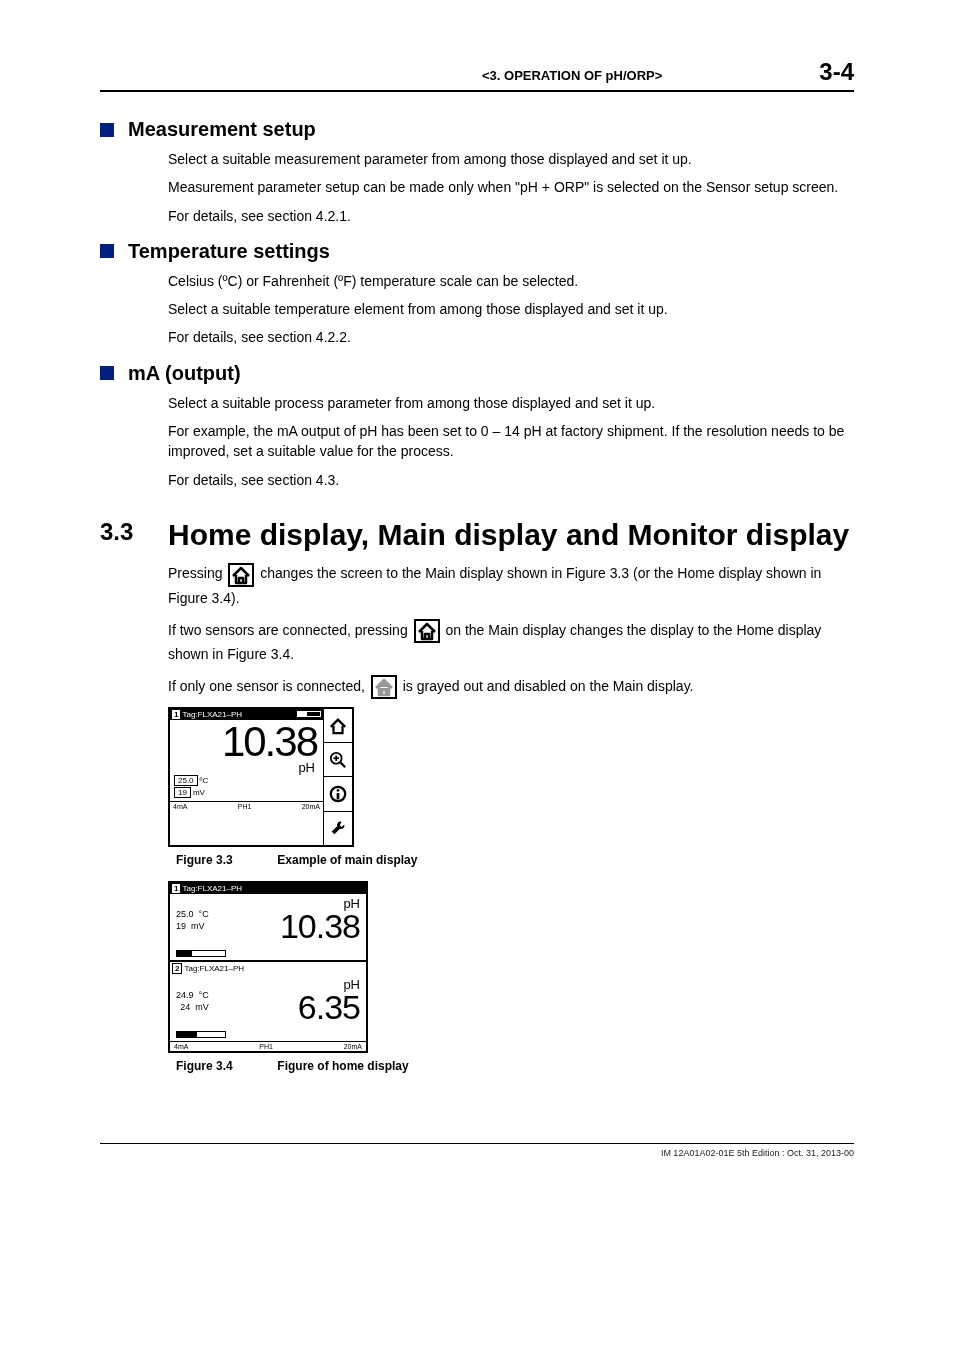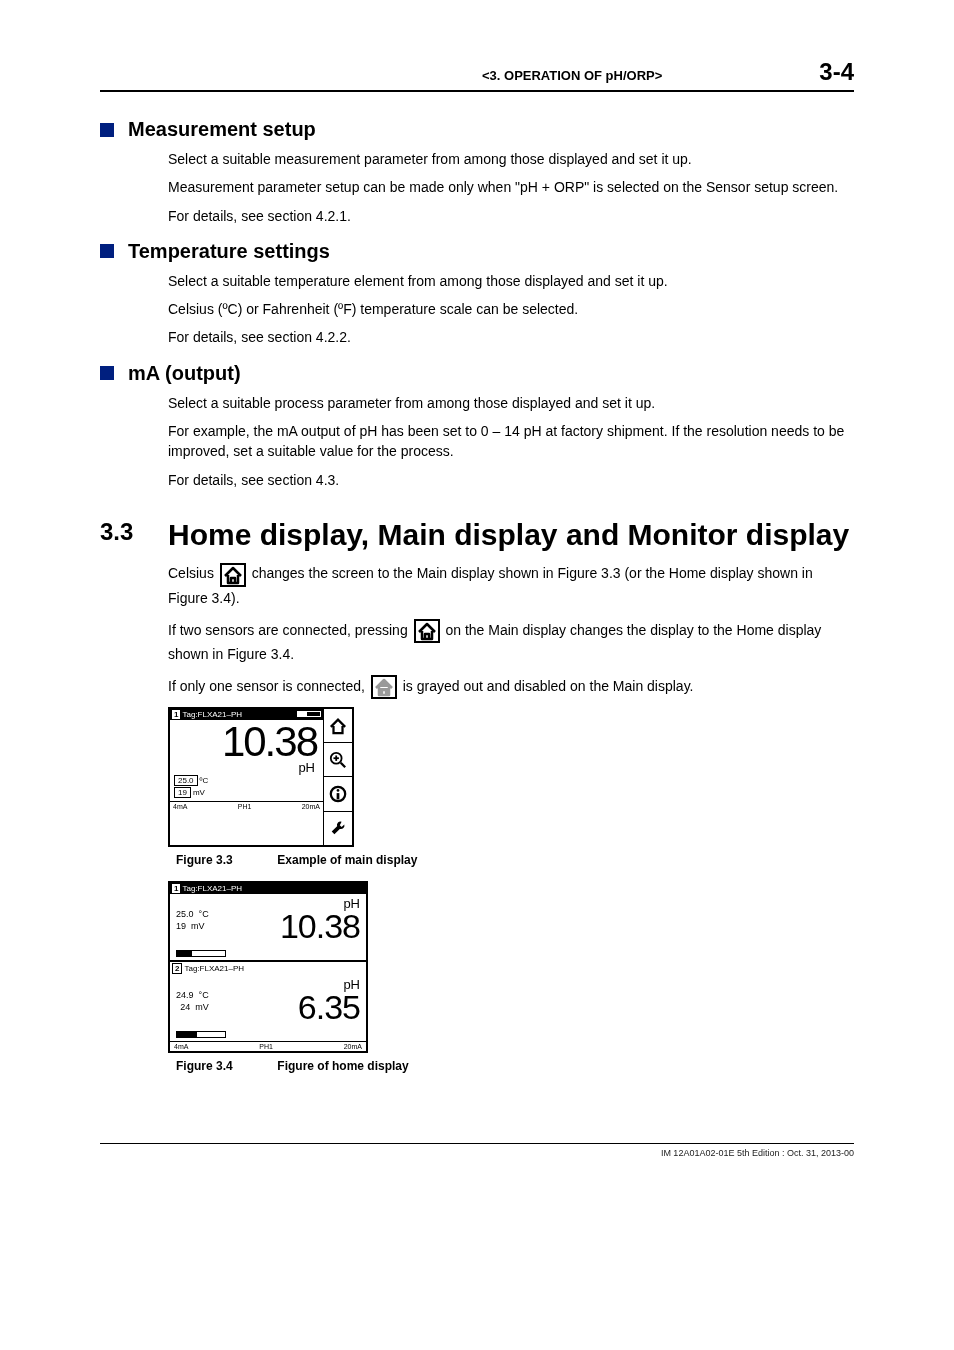--- a/index.html
+++ b/index.html
@@ -73,43 +73,43 @@
     <p>Select a suitable measurement parameter from among those displayed and set it up.</p>
     <p>Measurement parameter setup can be made only when "pH + ORP" is selected on the Sensor setup screen.</p>
     <p>For details, see section 4.2.1.</p>
   </div>
 
   <div class="bullet-heading">
     <span class="bullet-sq"></span>
     <span class="bullet-title">Temperature settings</span>
   </div>
   <div class="body-block">
+    <p>Celsius (ºC) or Fahrenheit (ºF) temperature scale can be selected.</p>
     <p>Select a suitable temperature element from among those displayed and set it up.</p>
-    <p>Celsius (ºC) or Fahrenheit (ºF) temperature scale can be selected.</p>
     <p>For details, see section 4.2.2.</p>
   </div>
 
   <div class="bullet-heading">
     <span class="bullet-sq"></span>
     <span class="bullet-title">mA (output)</span>
   </div>
   <div class="body-block">
     <p>Select a suitable process parameter from among those displayed and set it up.</p>
     <p>For example, the mA output of pH has been set to 0 – 14 pH at factory shipment. If the resolution needs to be improved, set a suitable value for the process.</p>
     <p>For details, see section 4.3.</p>
   </div>
 
   <div class="section-row">
     <div class="section-num">3.3</div>
     <div class="section-title">Home display, Main display and Monitor display</div>
   </div>
 
   <div class="body-block">
     <p class="inline-p">
-      <span>Celsius </span><span class="home-icon"><svg width="22" height="20" viewBox="0 0 22 20">
+      <span>Pressing </span><span class="home-icon"><svg width="22" height="20" viewBox="0 0 22 20">
             <path d="M3 11 L11 3 L19 11 M6 10 L6 18 L16 18 L16 10 M9 18 L9 13 L13 13 L13 18" stroke="#000" stroke-width="2.5" fill="none" stroke-linejoin="round"></path>
           </svg></span><span> changes the screen to the Main display shown in Figure 3.3 (or the Home display shown in Figure 3.4).</span>
     </p>
     <p class="inline-p">
       <span>If two sensors are connected, pressing </span><span class="home-icon"><svg width="22" height="20" viewBox="0 0 22 20">
             <path d="M3 11 L11 3 L19 11 M6 10 L6 18 L16 18 L16 10 M9 18 L9 13 L13 13 L13 18" stroke="#000" stroke-width="2.5" fill="none" stroke-linejoin="round"></path>
           </svg></span><span> on the Main display changes the display to the Home display shown in Figure 3.4.</span>
     </p>
     <p class="inline-p">
       <span>If only one sensor is connected, </span><span class="home-icon gray"><svg width="22" height="20" viewBox="0 0 22 20">

